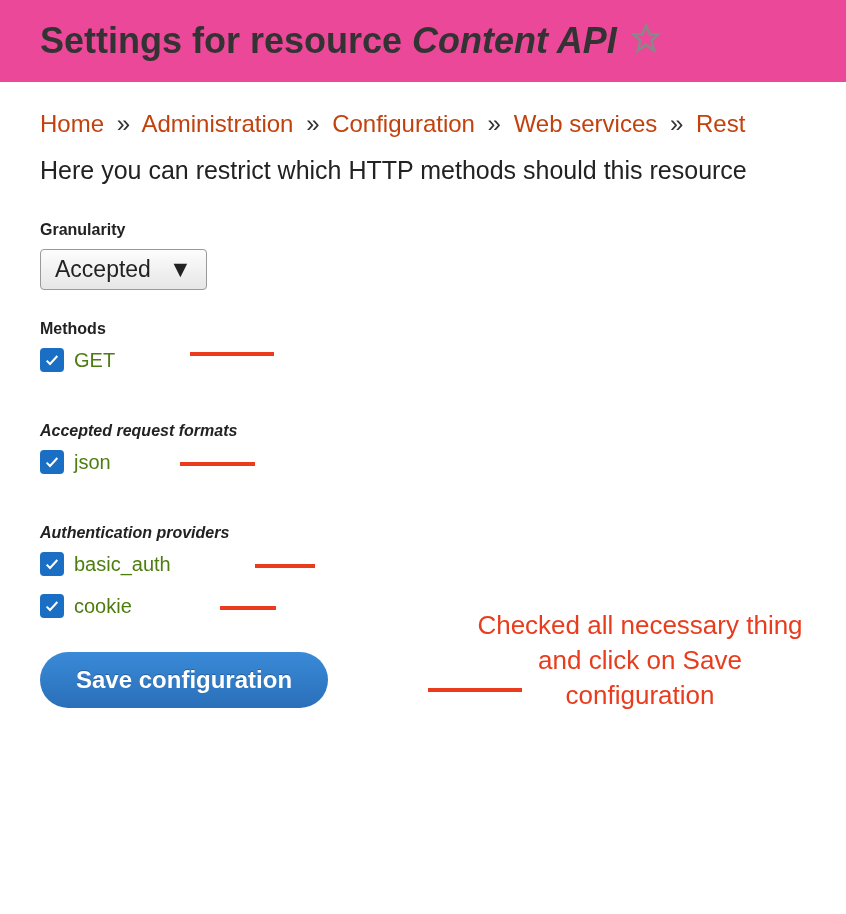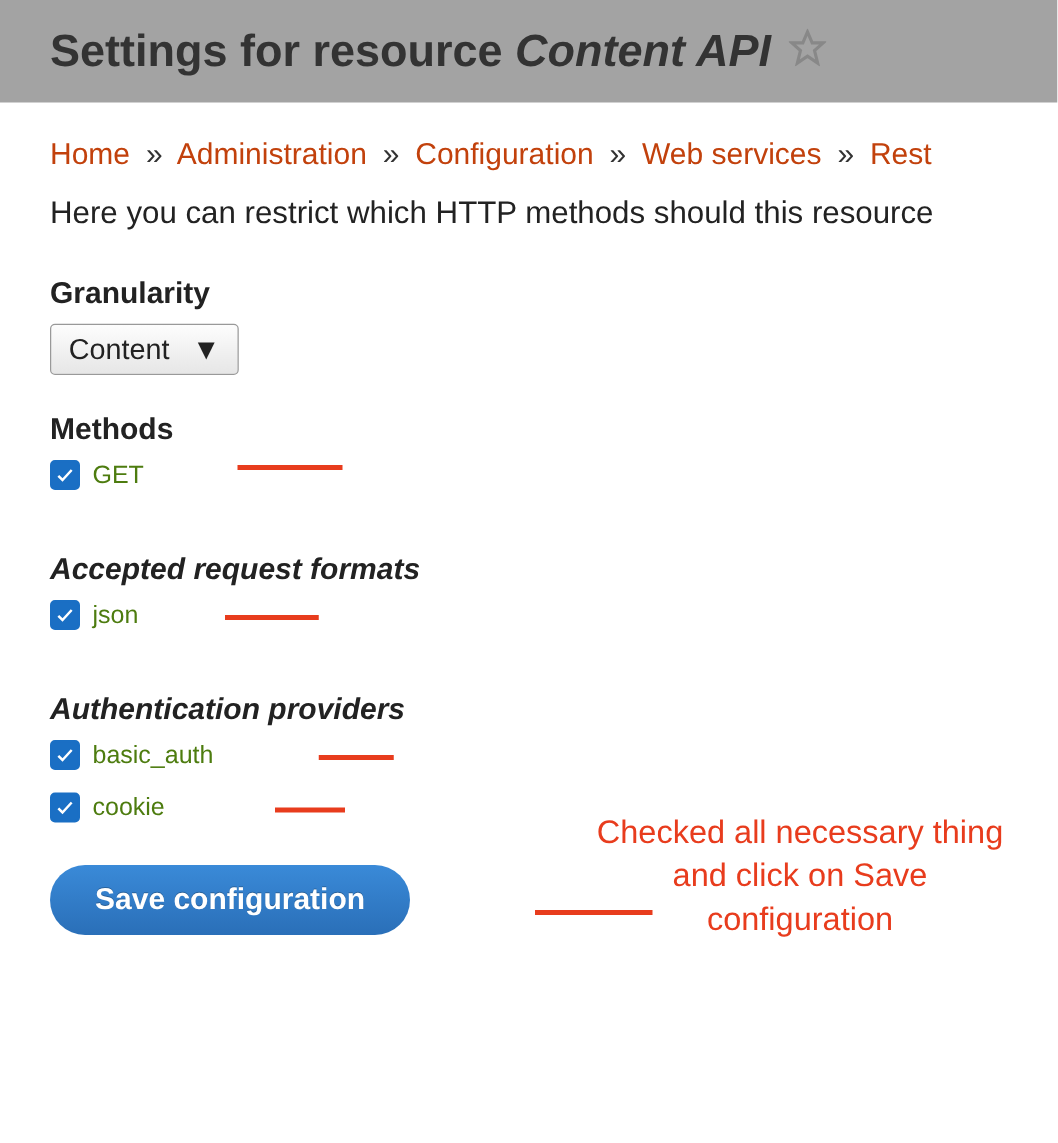--- a/index.html
+++ b/index.html
@@ -8,21 +8,21 @@
       padding: 0;
     }
     body {
       font-family: "Helvetica Neue", Helvetica, Arial, sans-serif;
       font-size: 22px;
       color: #222;
       background: #fff;
       width: 846px;
     }
     .header-bar {
-      background: #a3a3a3;
+      background: #ec4899;
       padding: 20px 40px;
       display: flex;
       align-items: center;
     }
     .header-title {
       font-size: 36px;
       font-weight: 700;
       color: #333;
     }
     .header-title em {
@@ -58,21 +58,21 @@
     }
     .intro {
       font-size: 25px;
       color: #222;
       margin-bottom: 36px;
       white-space: nowrap;
       overflow: hidden;
     }
     .section-label {
       font-weight: 700;
-      font-size: 24px;
+      font-size: 16px;
       margin-bottom: 10px;
       color: #222;
     }
     .select-wrap {
       display: inline-flex;
       align-items: center;
       border: 1px solid #999;
       background: linear-gradient(#fdfdfd, #e6e6e6);
       padding: 6px 14px;
       font-size: 23px;
@@ -183,21 +183,21 @@
     <a href="#">Web services</a>
     <span class="sep">»</span>
     <a href="#">Rest</a>
   </nav>
 
   <p class="intro">Here you can restrict which HTTP methods should this resource</p>
 
   
   <div class="section-label">Granularity</div>
   <div class="select-wrap">
-    <span>Content</span>
+    <span>Accepted</span>
     <span class="arrow">▼</span>
   </div>
 
   
   <div class="section-label">Methods</div>
   <div class="checkbox-row">
     <span class="checkbox checked">
       <svg viewBox="0 0 24 24">
           <polyline points="4,13 9,18 20,6"></polyline>
         </svg>

